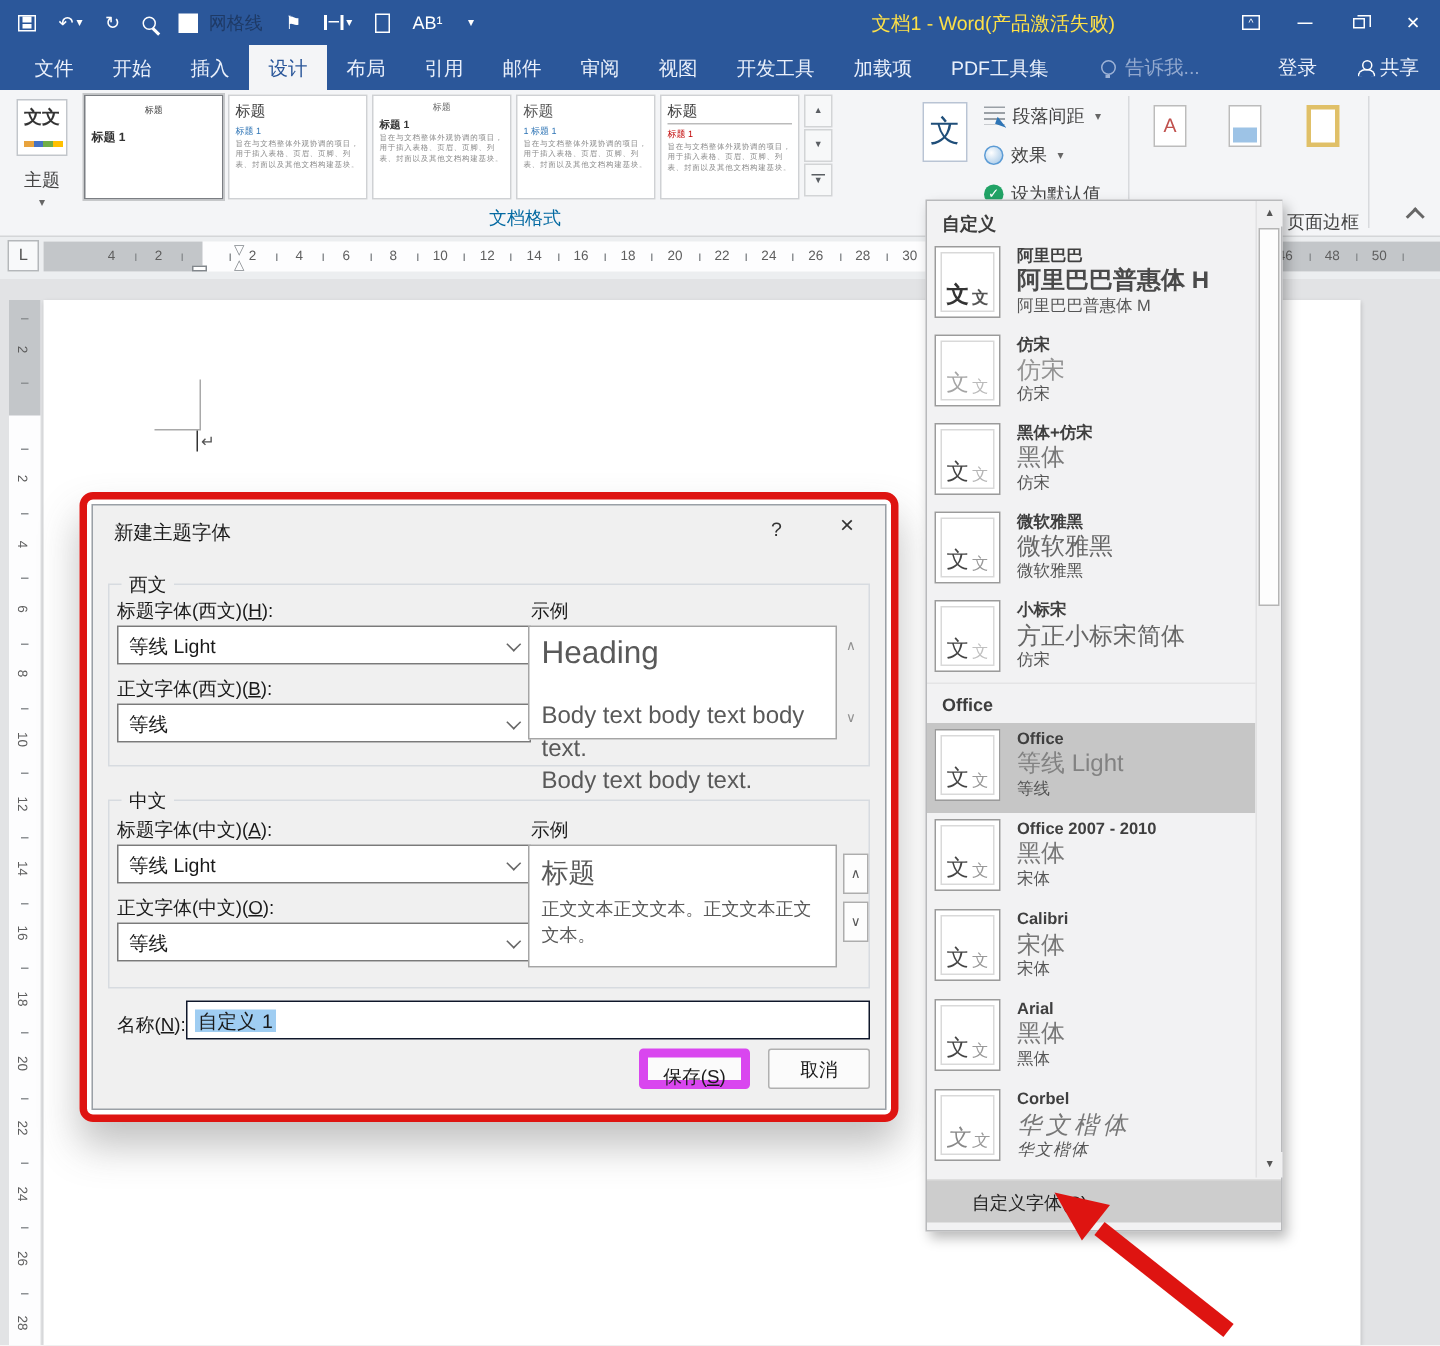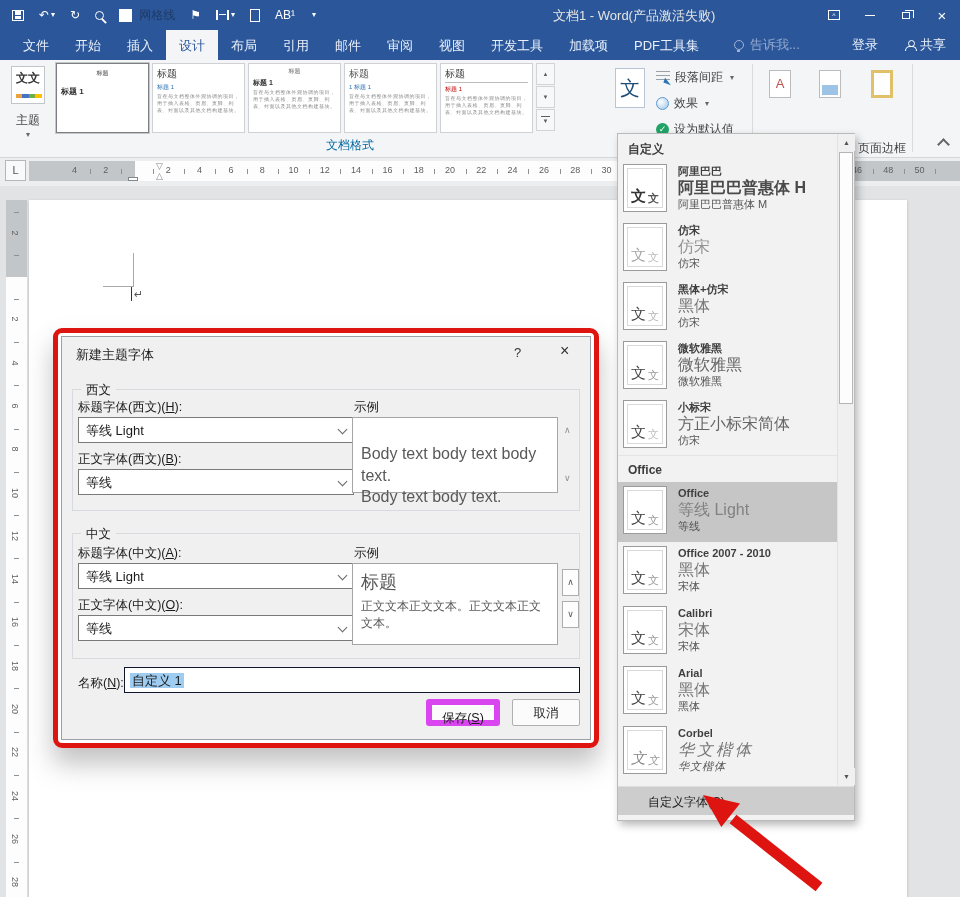--- a/index.html
+++ b/index.html
@@ -13,21 +13,21 @@
 .savebox:before{content:"";position:absolute;left:2px;top:0;width:6px;height:4px;background:#fff}
 .savebox:after{content:"";position:absolute;left:2px;bottom:1px;width:6px;height:3px;background:#fff}
 .mag{width:9px;height:9px;border:1.5px solid #fff;border-radius:50%;position:relative}
 .mag:after{content:"";position:absolute;right:-4px;bottom:-3px;width:6px;height:2px;background:#fff;transform:rotate(45deg)}
 .whitesq{width:13px;height:13px;background:#fff}
 .gridtxt{color:#1e3a66;font-size:12px;margin-left:-8px}
 .spacingico{width:13px;height:10px;border-left:2px solid #fff;border-right:2px solid #fff;position:relative}
 .spacingico:after{content:"";position:absolute;left:1px;top:4px;width:7px;height:1px;background:#fff}
 .pageico{width:10px;height:13px;border:1px solid #fff}
 .caret{font-size:8px;color:#fff;margin-left:2px}
-.wtitle{position:absolute;left:553px;top:7px;font-size:13px;color:#e5e5e5}
+.wtitle{position:absolute;left:581px;top:7px;font-size:13px;color:#fde047}
 .winctl{position:absolute;right:0;top:0;height:30px;display:flex}
 .wbtn{width:36px;height:30px;display:flex;align-items:center;justify-content:center;color:#fff}
 .ribopt{width:12px;height:10px;border:1px solid #fff;display:flex;align-items:center;justify-content:center;font-size:7px}
 .minbar{width:10px;height:1px;background:#fff}
 .restore{width:8px;height:7px;border:1px solid #fff;position:relative;background:#2b579a}
 .restore:before{content:"";position:absolute;left:2px;top:-3px;width:8px;height:7px;border:1px solid #fff;border-left:none;border-bottom:none}
 .closex{font-size:15px}
 
 
 .tabrow{position:absolute;left:0;top:30px;width:960px;height:30px;background:#2b579a;display:flex;align-items:stretch;color:#eaf0fb;font-size:13px}
@@ -453,20 +453,21 @@
       <span>等线 Light</span><span class="chev"></span>
     </div>
     <div class="dlab" style="left:16px;top:114px">
       <span>正文字体(西文)(</span><u>B</u><span>):</span>
     </div>
     <div class="combo" style="left:16px;top:132px">
       <span>等线</span><span class="chev"></span>
     </div>
     <div class="dlab samplab1">示例</div>
     <div class="sample sm1">
+      <div class="smhead">Heading</div>
       <div class="smbody"><span>Body text body text body text.</span><br><span>Body text body text.</span></div>
     </div>
     <span class="spinplain" style="top:88px">∧</span>
     <span class="spinplain" style="top:136px">∨</span>
 
     <div class="gbox gb2">
       <span class="gblab">中文</span>
     </div>
     <div class="dlab" style="left:16px;top:208px">
       <span>标题字体(中文)(</span><u>A</u><span>):</span>

